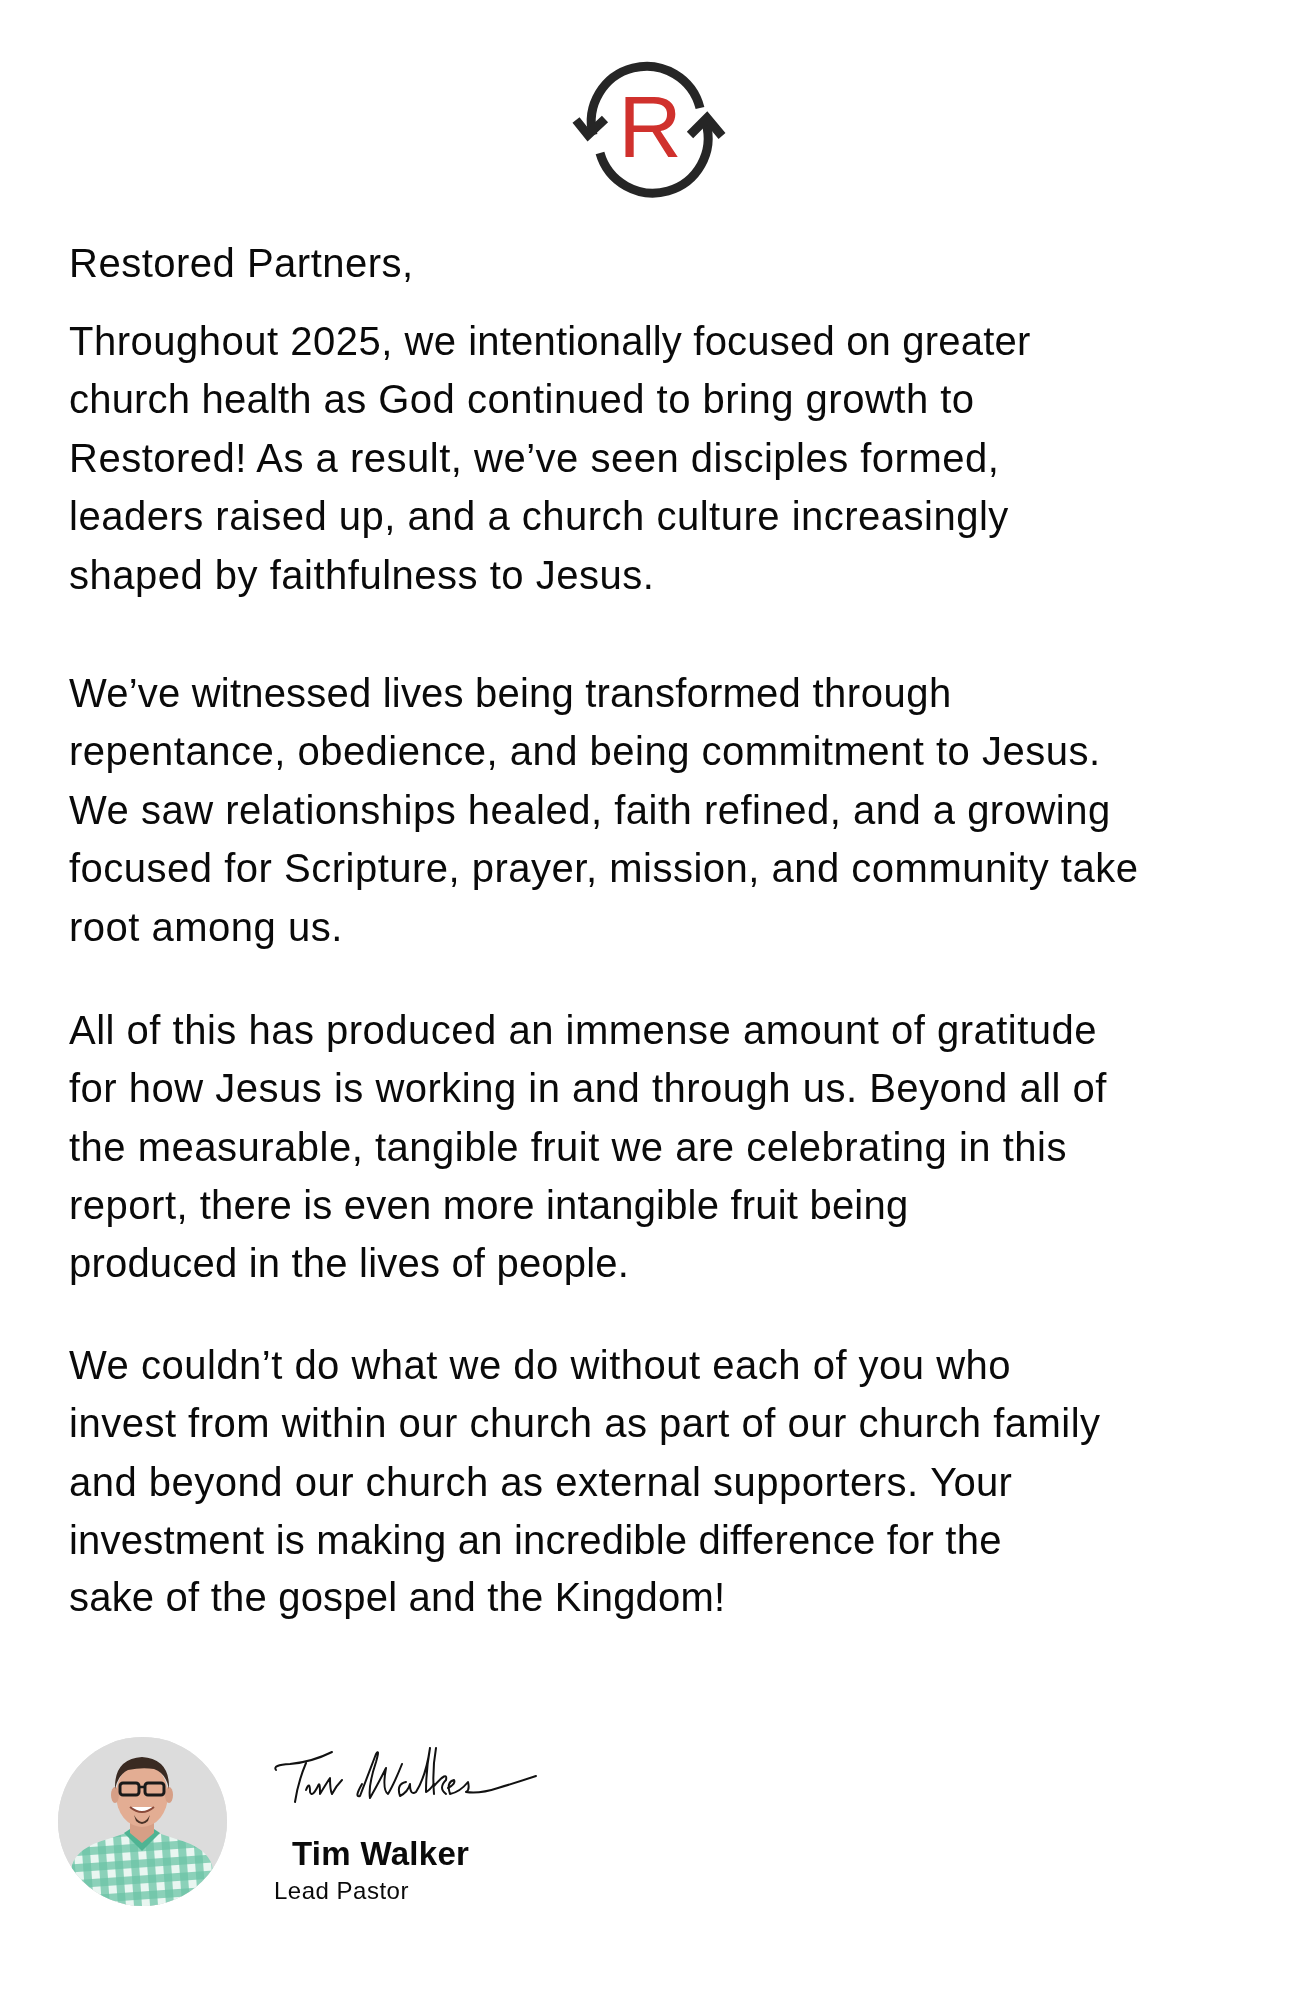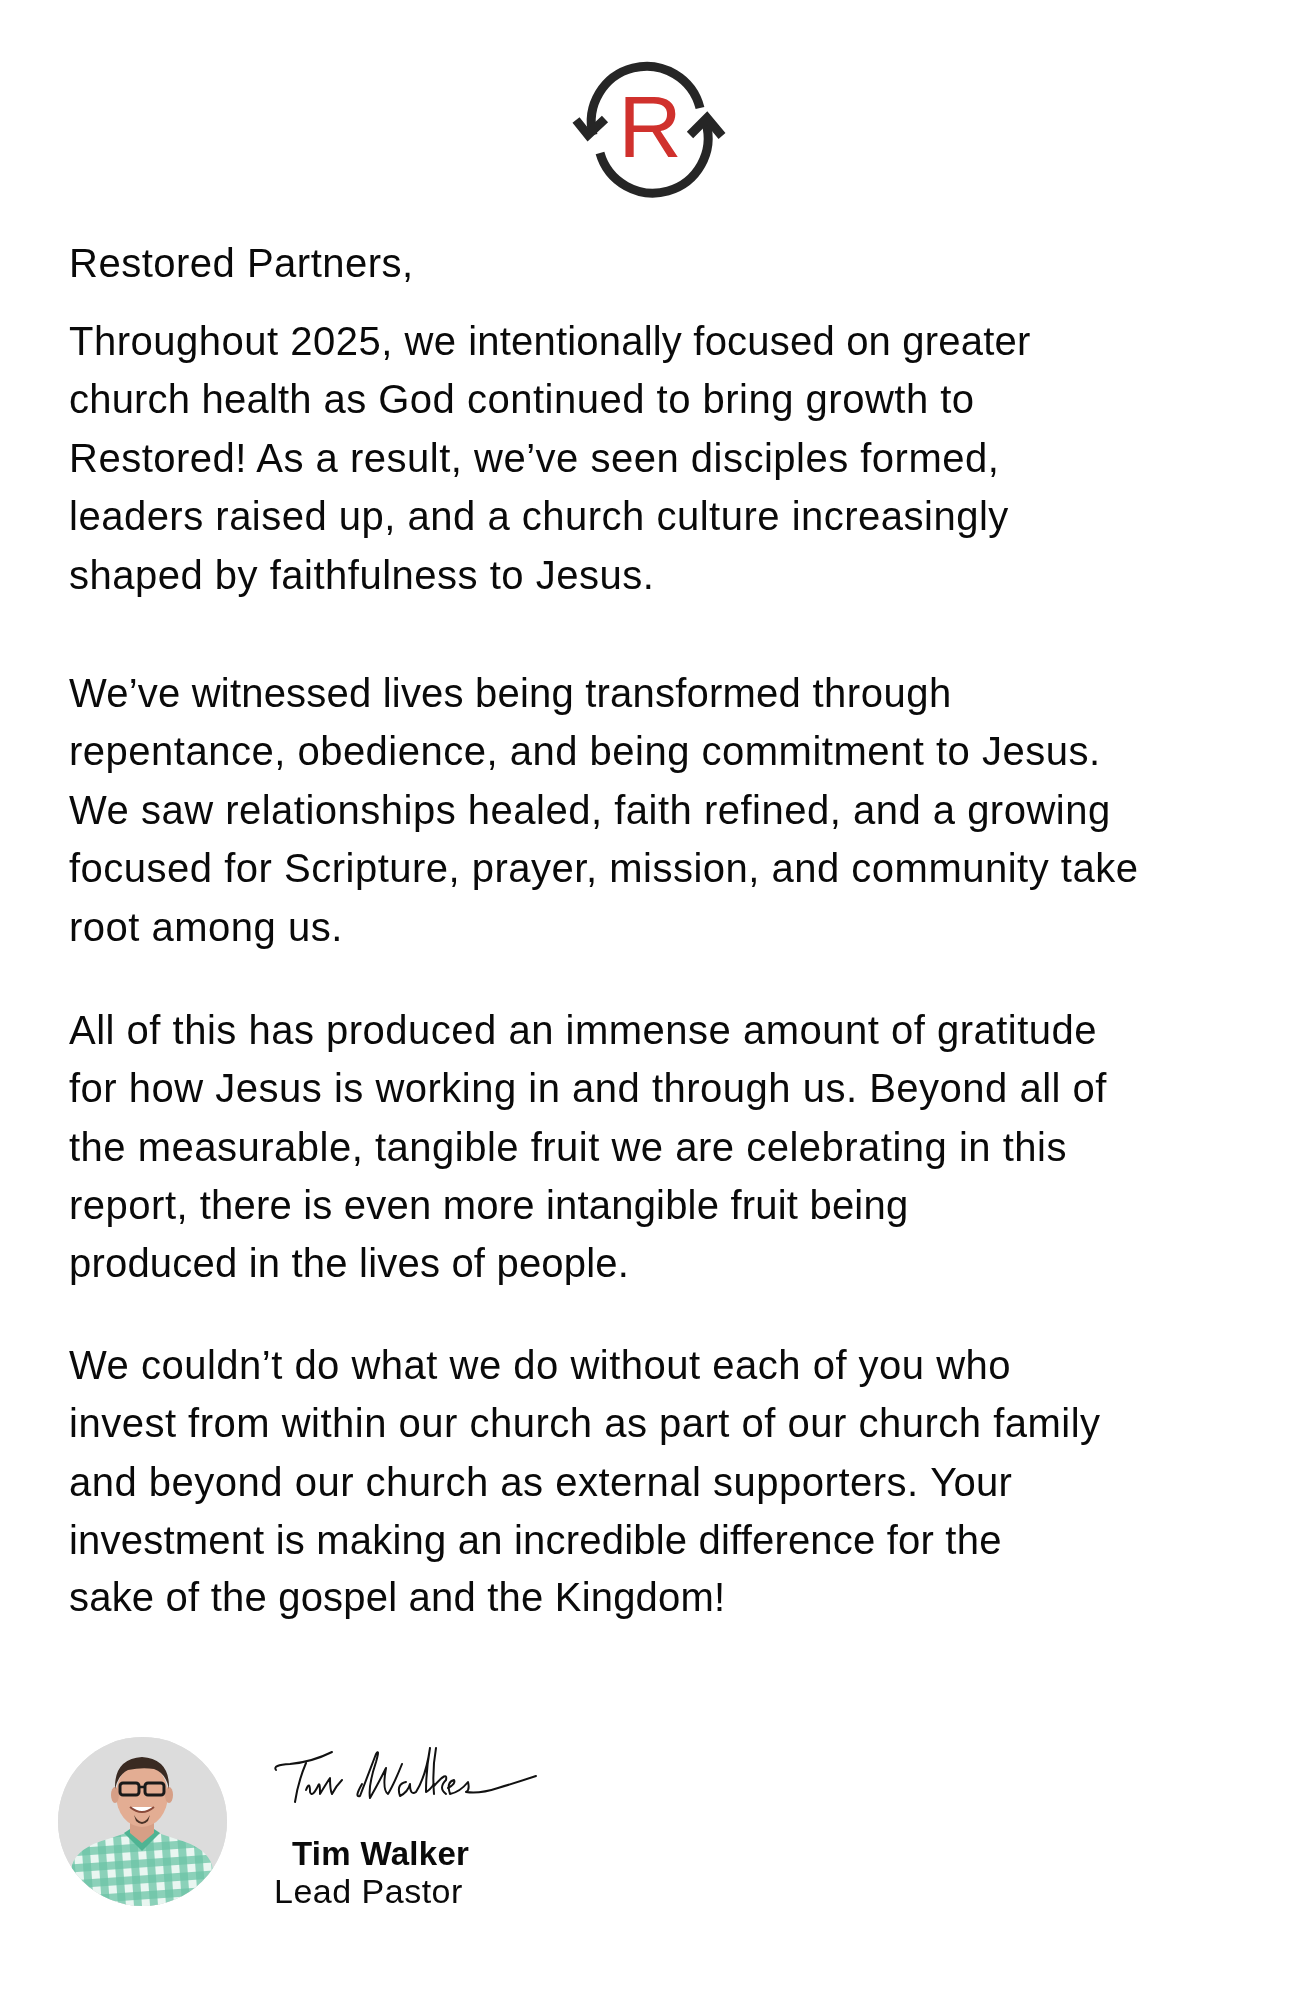--- a/index.html
+++ b/index.html
@@ -17,21 +17,21 @@
   .avatar {
     position: absolute; left: 58px; top: 1737px; width: 169px; height: 169px;
     border-radius: 50%; background: #dcdcdc; overflow: hidden;
   }
   .signature { position: absolute; left: 270px; top: 1740px; width: 272px; height: 72px; }
   .sig-name {
     position: absolute; left: 268px; top: 1836px; font-size: 33px; font-weight: 700;
     line-height: 36px; white-space: nowrap; letter-spacing: 0.3px; margin-left: 24px;
   }
   .sig-title {
-    position: absolute; left: 274px; top: 1872px; font-size: 34px; font-weight: 400;
+    position: absolute; left: 274px; top: 1872px; font-size: 24px; font-weight: 400;
     line-height: 38px; white-space: nowrap; letter-spacing: 0.5px;
   }
 </style>
 </head>
 <body>
 
 <svg class="logo" viewBox="0 0 180 150">
 
   <path d="M 33 80 A 55 55 0 0 1 140 53" fill="none" stroke="#262626" stroke-width="9"></path>
 

